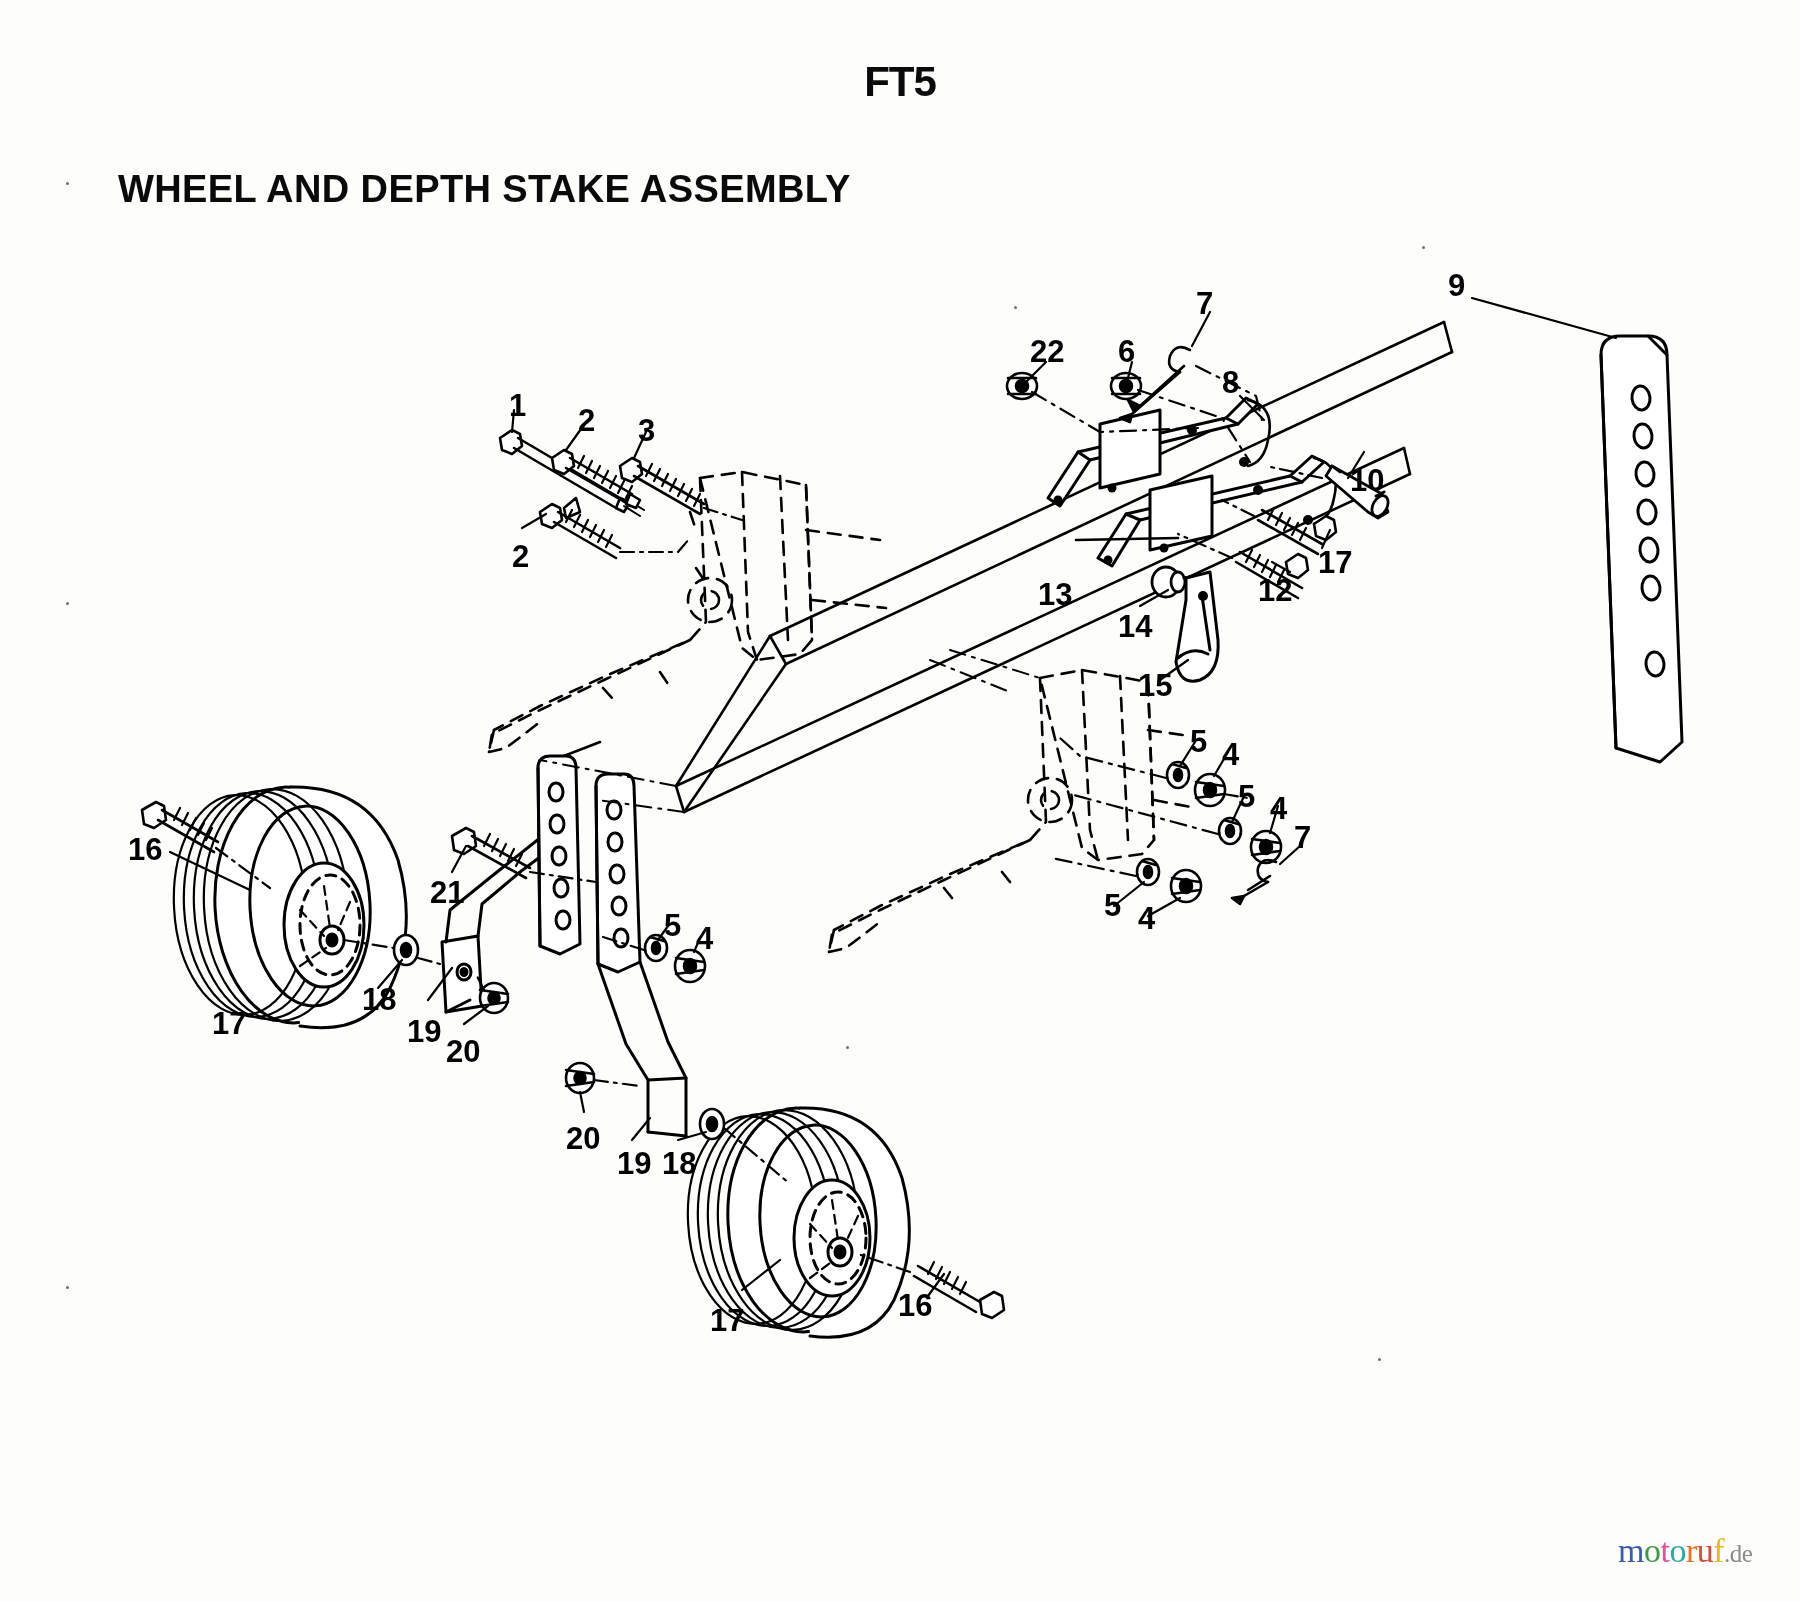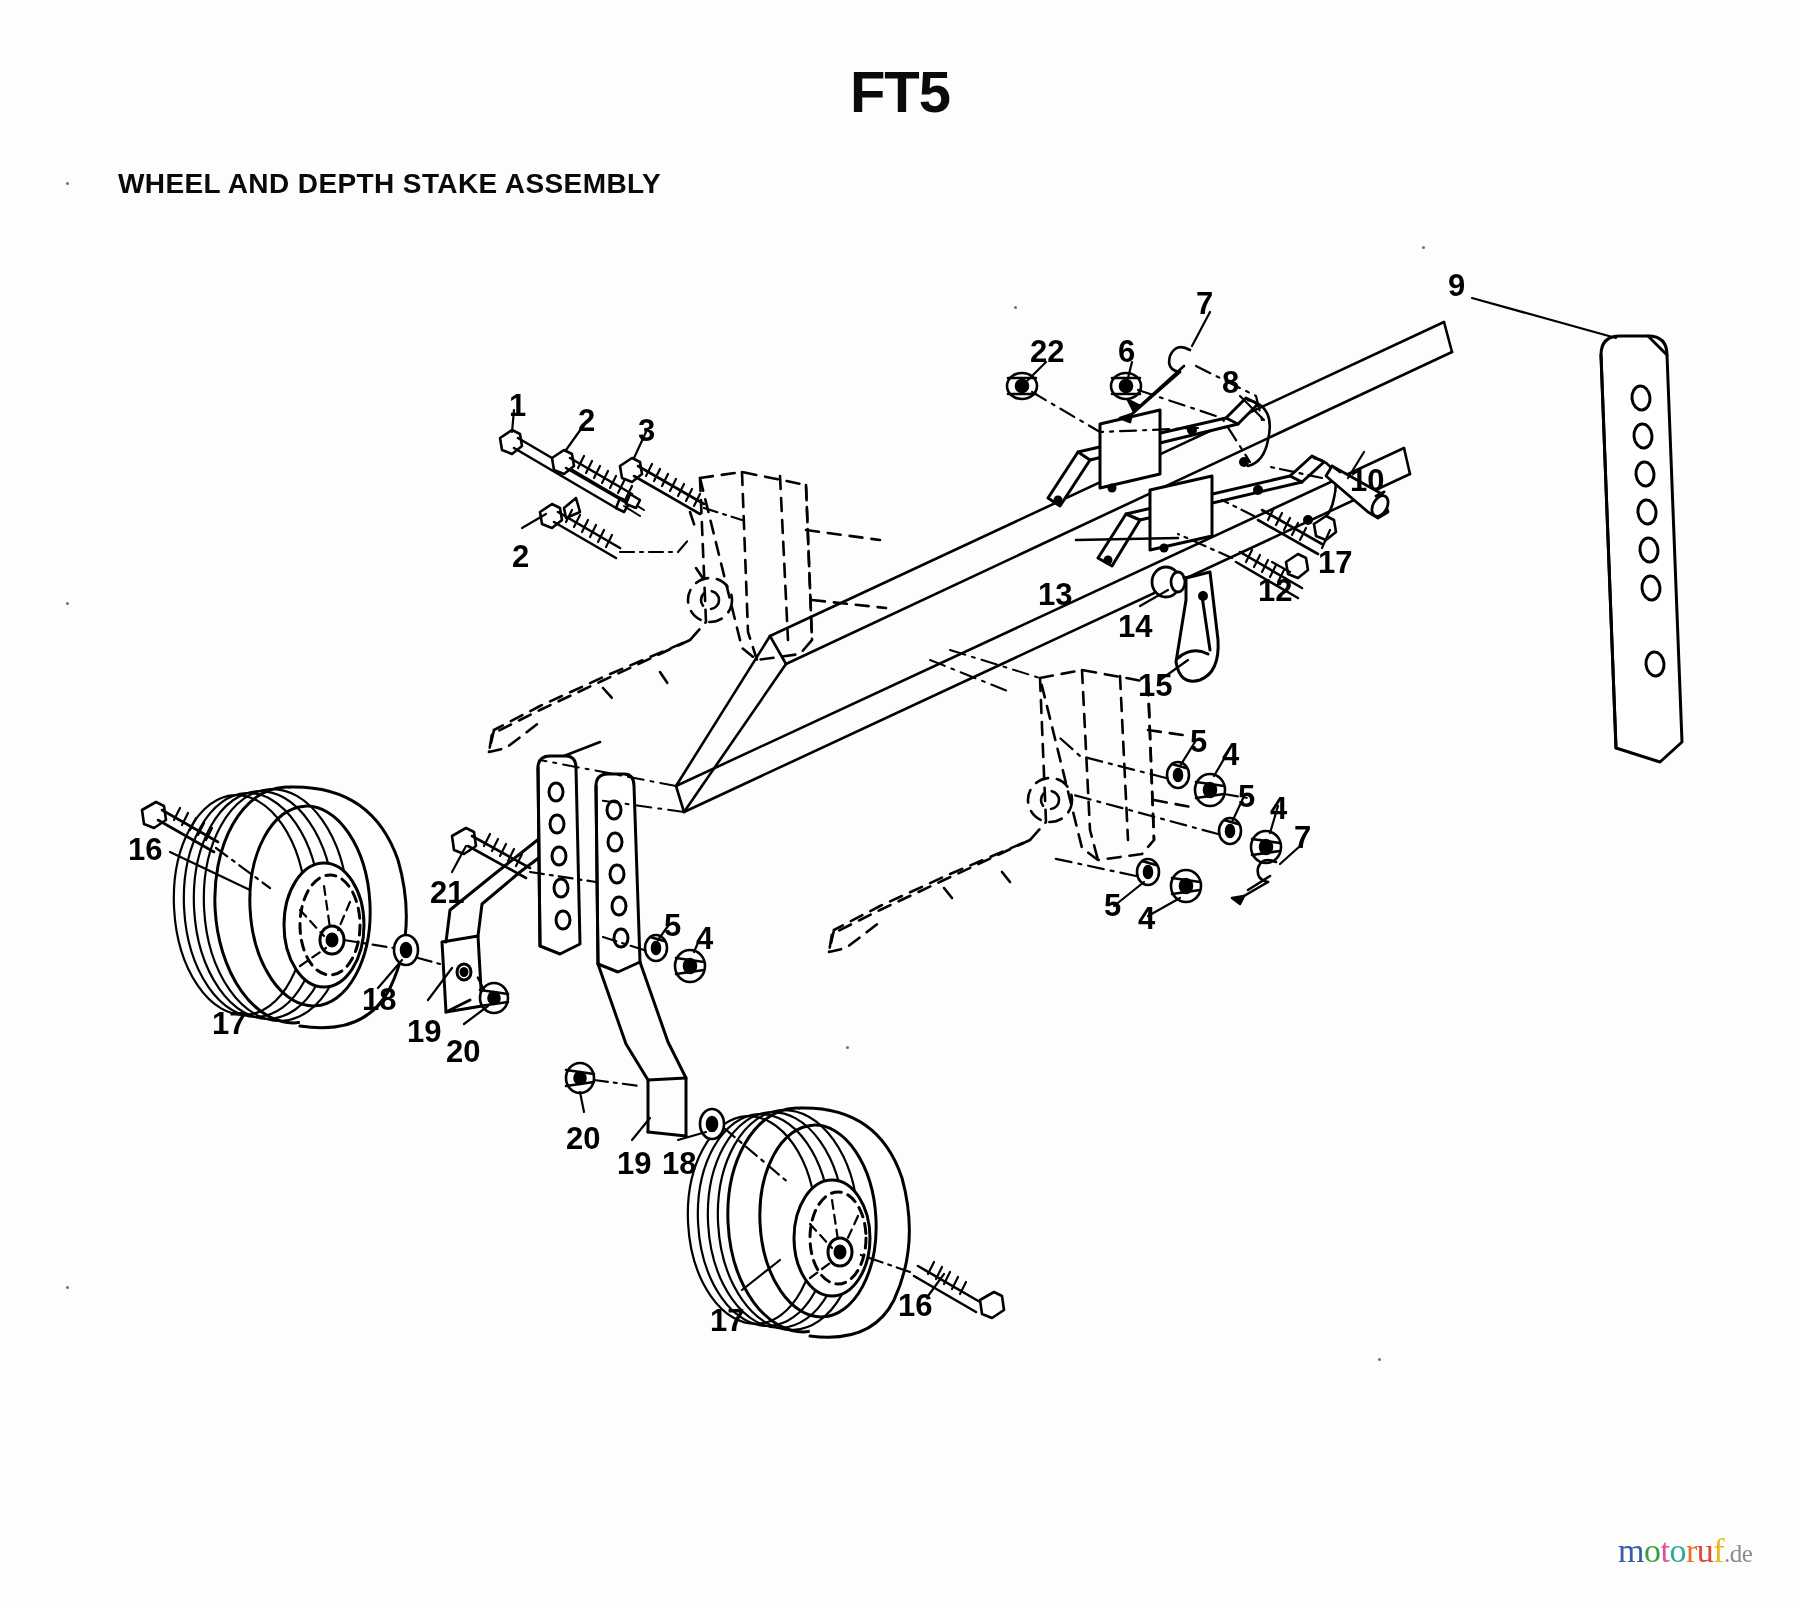--- a/index.html
+++ b/index.html
@@ -18,31 +18,31 @@
     height: 1601px;
     background: #fdfdfb;
     overflow: hidden;
   }
   #diagram-title {
     position: absolute;
     top: 58px;
     left: 0;
     width: 1800px;
     text-align: center;
-    font-size: 58px;
+    font-size: 42px;
     font-weight: bold;
     letter-spacing: -1px;
     color: #0a0a0a;
     font-family: "Liberation Sans", sans-serif;
   }
   #diagram-subtitle {
     position: absolute;
     top: 168px;
     left: 118px;
-    font-size: 28px;
+    font-size: 38px;
     font-weight: bold;
     letter-spacing: 0.4px;
     color: #0a0a0a;
     font-family: "Liberation Sans", sans-serif;
   }
   #drawing-layer {
     position: absolute;
     top: 0;
     left: 0;
     width: 1800px;

